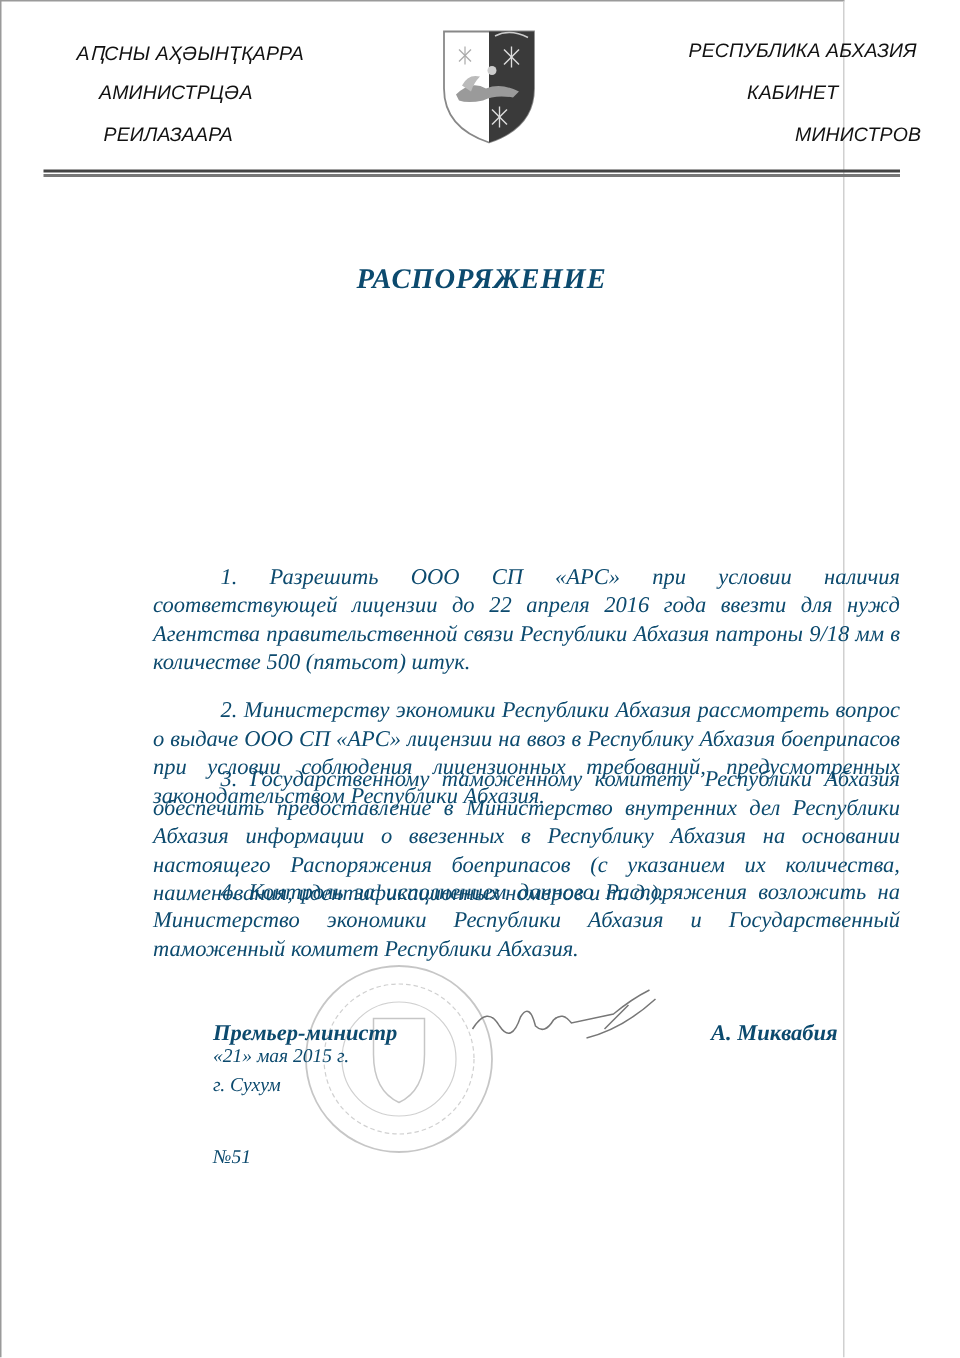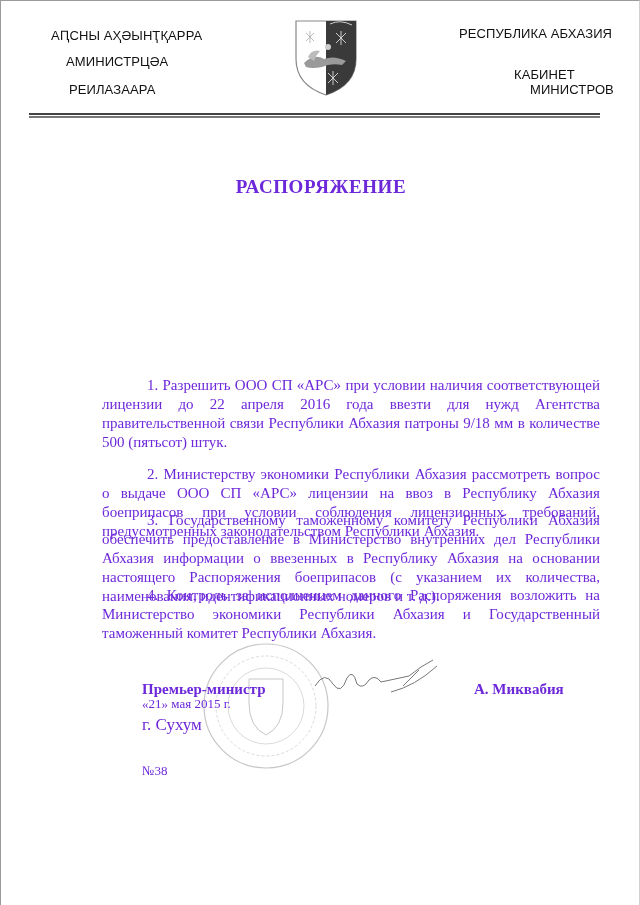--- a/index.html
+++ b/index.html
@@ -1,55 +1,56 @@
 <!DOCTYPE html>
 <html><head>
   <meta charset="utf-8">
   <style>
     html, body { margin: 0; padding: 0; background: #ffffff; }
     body { width: 640px; height: 905px; position: relative; overflow: hidden; }
     .page {
-      position: absolute; left: 0; top: 0; width: 640px; height: 905px;
+      position: absolute; left: 0; top: 0; width: 563px; height: 905px;
       background: #ffffff;
       border-left: 1px solid #9a9a9a; border-top: 1px solid #9a9a9a; border-right: 1px solid #d0d0d0;
       box-sizing: border-box;
+      font-style: italic;
     }
     .hdr {
       position: absolute; font-family: "Liberation Sans", sans-serif;
       font-size: 13px; color: #111; text-align: center; letter-spacing: 0.1px;
     }
     .hdr div { position: absolute; white-space: nowrap; }
     .hdr-left { left: 0; top: 0; width: 260px; height: 100px; }
     .hdr-right { left: 380px; top: 0; width: 260px; height: 100px; }
     .emblem { position: absolute; left: 293px; top: 18px; width: 64px; height: 78px; }
     .rule { position: absolute; left: 28px; width: 571px; }
     .rule.a { top: 112px; height: 1.5px; background: #444; }
     .rule.b { top: 115px; height: 1.5px; background: #777; }
-    .serif { font-family: "Liberation Serif", serif; color: #6d28d9; }
+    .serif { font-family: "Liberation Serif", serif; color: #0c4a6e; }
     .title {
       position: absolute; left: 0; width: 640px; top: 175px; text-align: center;
       font-size: 19px; font-weight: bold; letter-spacing: 0.6px;
     }
     .subject {
       position: absolute; left: 110px; width: 420px; top: 209px; text-align: center;
       font-size: 15px; font-weight: bold; line-height: 17.5px;
     }
     .body-text {
       position: absolute; left: 101px; width: 498px; font-size: 15px; line-height: 19px;
       text-align: justify; margin: 0;
     }
     .body-text.indent { text-indent: 45px; }
     .p-intro { top: 279px; }
     .p1 { top: 375px; }
     .p2 { top: 452px; margin-top: 12px; }
     .p3 { top: 510px; }
     .p4 { top: 585px; }
     .sig-title { position: absolute; left: 141px; top: 680px; font-size: 15px; font-weight: bold; }
     .sig-name { position: absolute; left: 473px; top: 680px; font-size: 15px; font-weight: bold; }
-    .place { position: absolute; left: 141px; top: 714px; font-size: 17px; }
+    .place { position: absolute; left: 141px; top: 714px; font-size: 13px; }
     .date { position: absolute; left: 141px; top: 695px; font-size: 13px; }
     .number { position: absolute; left: 141px; top: 762px; font-size: 13px; }
     .seal { position: absolute; left: 200px; top: 640px; width: 130px; height: 130px; opacity: 0.55; }
     .signature { position: absolute; left: 310px; top: 655px; width: 140px; height: 50px; }
   </style>
 </head>
 <body>
 
 <div class="page">
 
@@ -76,21 +77,21 @@
         <line x1="39" y1="52" x2="39" y2="66"></line>
     </g>
     <path d="M10,44 Q20,34 30,40 Q40,36 52,42 L48,46 Q36,44 28,48 Q18,50 12,48 Z" fill="#9a9a9a"></path>
     <path d="M14,38 Q18,30 26,32 Q22,36 20,42 Z" fill="#bbb"></path>
     <circle cx="34" cy="28" r="3" fill="#ccc"></circle>
     <path d="M36,5 Q46,0 58,6" stroke="#ccc" fill="none" stroke-width="1"></path>
   </svg>
 
   <div class="hdr hdr-right">
     <div style="left:78px; top:25px;">РЕСПУБЛИКА АБХАЗИЯ</div>
-    <div style="left:117px; top:66px;margin-left:16px;">КАБИНЕТ</div>
+    <div style="left:117px; top:53px;">КАБИНЕТ</div>
     <div style="left:107px; top:81px;margin-left:42px;">МИНИСТРОВ</div>
   </div>
 
   <div class="rule a"></div>
   <div class="rule b"></div>
 
   <div class="title serif">РАСПОРЯЖЕНИЕ</div>
 
   <p class="body-text indent serif p1">1. Разрешить ООО СП «АРС» при условии наличия соответствующей лицензии до 22 апреля 2016 года ввезти для нужд Агентства правительственной связи Республики Абхазия патроны 9/18 мм в количестве 500 (пятьсот) штук.</p>
   <p class="body-text indent serif p2">2. Министерству экономики Республики Абхазия рассмотреть вопрос о выдаче ООО СП «АРС» лицензии на ввоз в Республику Абхазия боеприпасов при условии соблюдения лицензионных требований, предусмотренных законодательством Республики Абхазия.</p>
@@ -106,14 +107,14 @@
 
   <svg class="signature" viewBox="0 0 140 50">
     <path d="M4,30 Q14,14 22,28 Q30,40 36,22 Q42,12 46,28 Q52,34 58,24 Q64,18 70,26 L98,20 Q110,10 122,4 M80,36 Q104,30 126,10 M92,30 L108,14" fill="none" stroke="#777" stroke-width="1"></path>
   </svg>
 
   <div class="sig-title serif">Премьер-министр</div>
   <div class="sig-name serif">А. Миквабия</div>
 
   <div class="place serif">г. Сухум</div>
   <div class="date serif">«21» мая 2015 г.</div>
-  <div class="number serif">№38</div>
+  <div class="number serif">№51</div>
 </div>
 
 </body></html>

